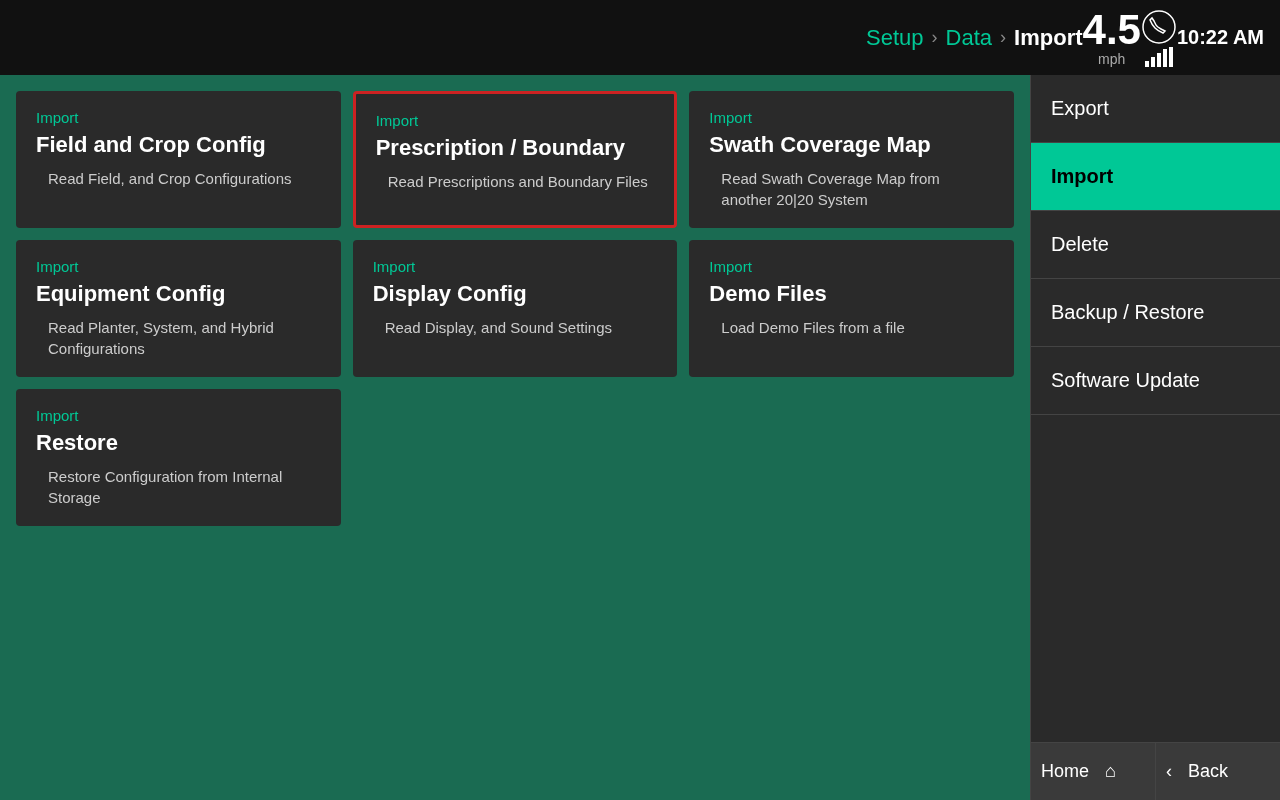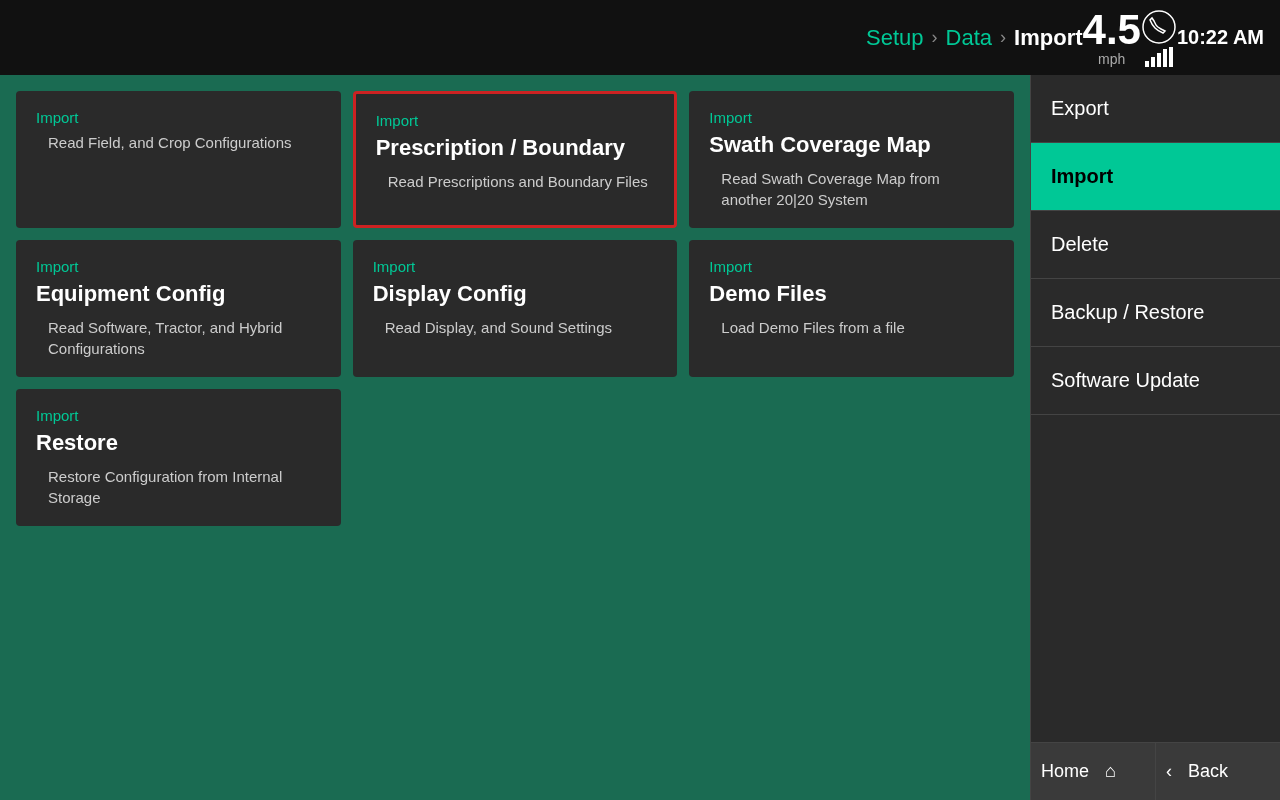--- a/index.html
+++ b/index.html
@@ -215,39 +215,40 @@
     <div class="time-display">10:22 AM</div>
   </div>
 </div>
 
 <div class="main-layout">
 
   <div class="content-area">
 
     <div class="card">
       <div class="card-label">Import</div>
+      <div class="card-title">Field and Crop Config</div>
       <div class="card-desc">Read Field, and Crop Configurations</div>
     </div>
 
     <div class="card highlighted">
       <div class="card-label">Import</div>
       <div class="card-title">Prescription / Boundary</div>
       <div class="card-desc">Read Prescriptions and Boundary Files</div>
     </div>
 
     <div class="card">
       <div class="card-label">Import</div>
       <div class="card-title">Swath Coverage Map</div>
       <div class="card-desc">Read Swath Coverage Map from another 20|20 System</div>
     </div>
 
     <div class="card">
       <div class="card-label">Import</div>
       <div class="card-title">Equipment Config</div>
-      <div class="card-desc">Read Software, Tractor, and Hybrid Configurations</div>
+      <div class="card-desc">Read Planter, System, and Hybrid Configurations</div>
     </div>
 
     <div class="card">
       <div class="card-label">Import</div>
       <div class="card-title">Display Config</div>
       <div class="card-desc">Read Display, and Sound Settings</div>
     </div>
 
     <div class="card">
       <div class="card-label">Import</div>

